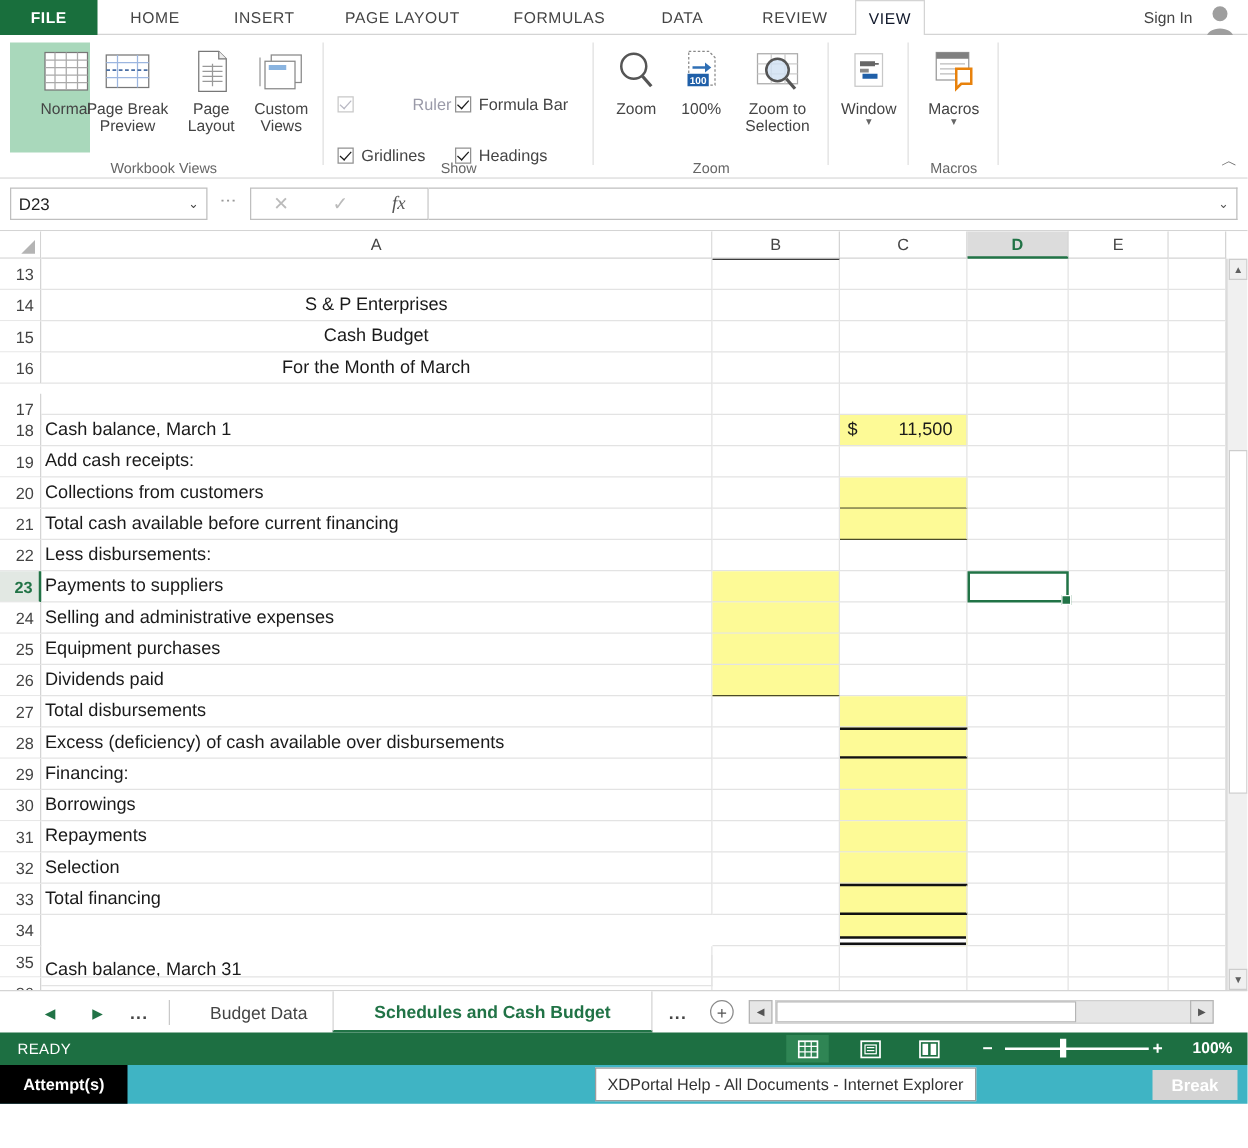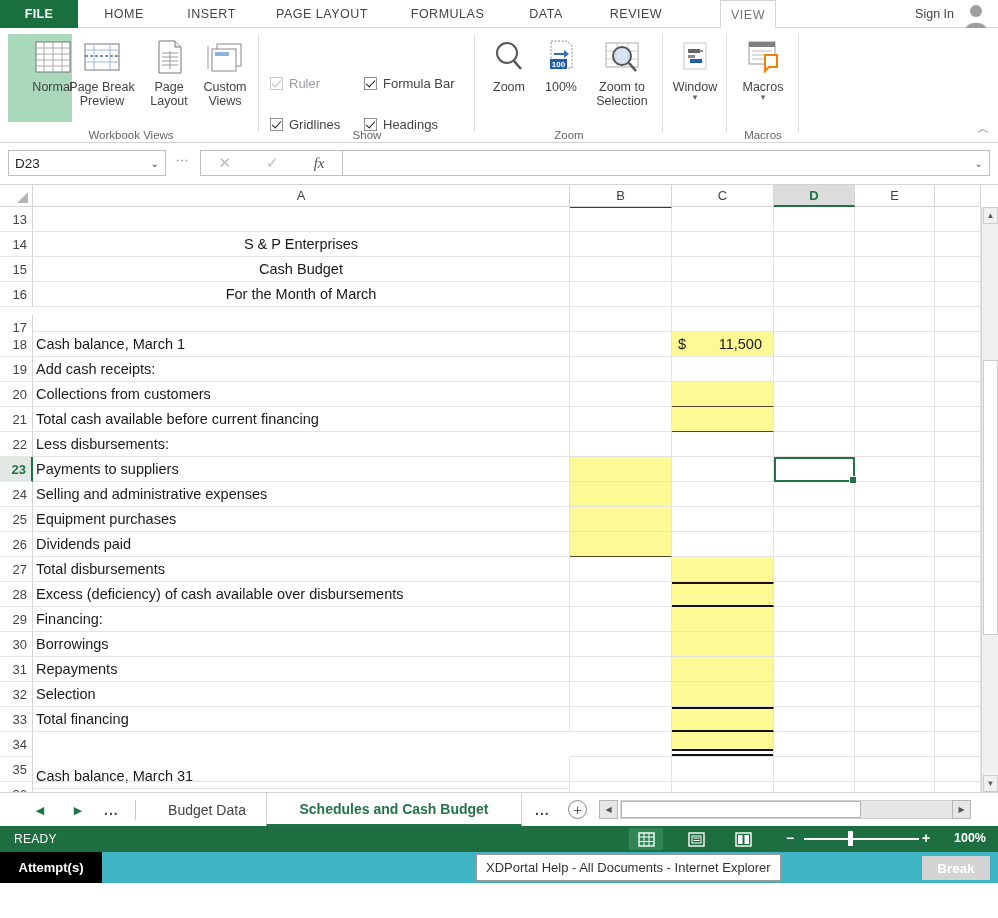--- a/index.html
+++ b/index.html
@@ -17,25 +17,24 @@
     position:absolute; left:0; top:0; width:78px; height:28px;
     background:#196f3d; color:#fff; font-size:12.5px; font-weight:bold;
     letter-spacing:.4px; display:flex; align-items:center; justify-content:center;
   }
   .rtab {
     position:absolute; top:0; height:28px; display:flex; align-items:center;
     justify-content:center; font-size:12.5px; color:#444; letter-spacing:.5px;
     padding:0 10px; cursor:default;
   }
   .rtab.active {
-    color:#737373; background:#fff;
+    color:#0f172a; background:#fff;
     border-left:1px solid #d4d4d4; border-right:1px solid #d4d4d4;
     border-top:1px solid #d4d4d4; border-bottom:1px solid #fff;
     height:29px;
-    margin-left:36px;
   }
   .signin { position:absolute; right:44px; top:0; height:28px; display:flex;
             align-items:center; font-size:12.5px; color:#444; }
   .avatar-box { position:absolute; right:4px; top:1px; width:36px; height:30px; }
   .avatar-box svg { display:block; }
 
   
   .ribbon { position:relative; height:115px; background:#fff; border-bottom:1px solid #d4d4d4; }
   .grp { position:absolute; top:0; height:115px; }
   .grp-label {
@@ -278,21 +277,21 @@
       </span>
       <span class="lb">Custom Views</span>
     </div>
     <div class="grp-label">Workbook Views</div>
   </div>
   <div class="grp-sep" style="left:258px;"></div>
 
   <div class="grp" style="left:262px;width:210px;">
     <div class="grp-label">Show</div>
   </div>
-  <div class="chk dis" style="left:270px;top:48px;">
+  <div class="chk dis" style="left:270px;top:48px;gap:41px;">
     <span class="chkbox on"></span>
     <span>Ruler</span>
   </div>
   <div class="chk" style="left:364px;top:48px;">
     <span class="chkbox on"></span>
     <span>Formula Bar</span>
   </div>
   <div class="chk" style="left:270px;top:89px;">
     <span class="chkbox on"></span>
     <span>Gridlines</span>

